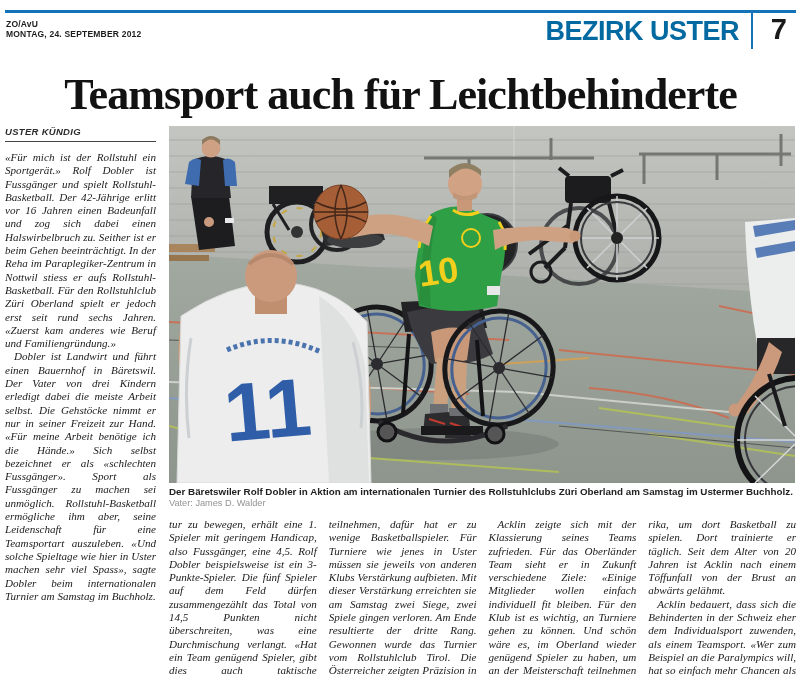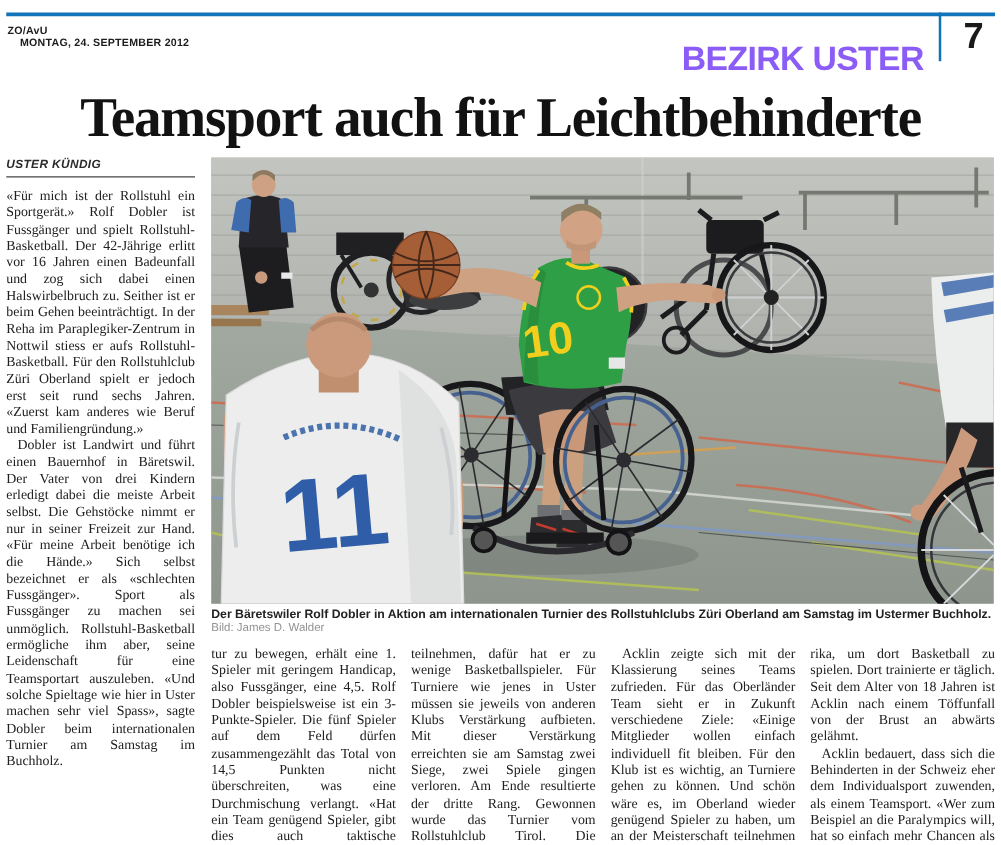--- a/index.html
+++ b/index.html
@@ -3,41 +3,41 @@
 <meta charset="utf-8">
 <style>
   html,body{margin:0;padding:0;background:#fff;}
   .page{position:relative;width:801px;height:676px;overflow:hidden;background:#ffffff;
         font-family:"Liberation Serif", serif;color:#1e1e1e;}
   
   .masthead{position:relative;height:58px;}
   .toprule{position:absolute;left:5px;right:5px;top:10px;height:3px;background:#1273b8;}
   .mast-logo{position:absolute;left:6px;top:19px;font:bold 8.5px "Liberation Sans",sans-serif;
              color:#1c1c1c;letter-spacing:.2px;}
-  .mast-date{position:absolute;left:16px;top:29px;font:bold 8.5px "Liberation Sans",sans-serif;
+  .mast-date{position:absolute;left:6px;top:29px;font:bold 8.5px "Liberation Sans",sans-serif;
              color:#1c1c1c;letter-spacing:.2px;text-align:right;}
-  .mast-section{position:absolute;right:62px;top:32px;font:bold 27px "Liberation Sans",sans-serif;
-             color:#8b5cf6;letter-spacing:-.5px;}
+  .mast-section{position:absolute;right:62px;top:16px;font:bold 27px "Liberation Sans",sans-serif;
+             color:#0369a1;letter-spacing:-.5px;}
   .mast-vrule{position:absolute;right:48px;top:10px;width:2px;height:39px;background:#1273b8;}
   .mast-page{position:absolute;right:14px;top:13px;font:bold 29px "Liberation Sans",sans-serif;color:#1a1a1a;}
   
   .headline{margin:14px 5px 9px 5px;text-align:center;font-weight:bold;font-size:45px;line-height:1;
             letter-spacing:-1px;color:#121212;transform:scaleX(.98);transform-origin:center;}
   
   .content{display:flex;padding:0 5px;}
   .colfirst{flex:0 0 151px;margin-right:13px;}
   .rightarea{flex:1;min-width:0;}
   
   .lead{margin:2px 0 12px 0;font-size:13.6px;line-height:17.2px;color:#1c1c1c;}
   .lead-loc{font:bold 12.5px "Liberation Sans",sans-serif;color:#1273b8;letter-spacing:.2px;}
   .byline{font:italic bold 9.5px "Liberation Sans",sans-serif;color:#2b2b2b;letter-spacing:.3px;
           border-bottom:1px solid #444;padding-bottom:4px;margin-bottom:9px;}
   
   .bodytext{font-size:11.1px;line-height:13.3px;text-align:justify;color:#202020;}
-  .bodytext p{margin:0;}
+  .bodytext p{margin:0;font-style:italic;}
   .bodytext p.ind{text-indent:9px;}
   
   .photo{display:block;width:626px;height:357px;background:#b3b6b1;}
   .caption{margin-top:3px;font:bold 9.8px "Liberation Sans",sans-serif;color:#222;line-height:11px;}
   .credit{font-weight:normal;color:#939393;font-size:9.2px;}
   
   .cols4{display:flex;gap:12px;margin-top:9px;}
   .cols4 .bcol{flex:1;min-width:0;}
 </style>
 </head>
@@ -239,36 +239,36 @@
           <text x="100" y="312" transform="rotate(-5 100 300)" font-family="Liberation Sans, sans-serif" font-size="82" font-weight="bold" fill="#2f5da8" text-anchor="middle">11</text>
           <rect x="86" y="170" width="32" height="18" fill="#c08f70"></rect>
           <circle cx="102" cy="150" r="26" fill="#cb9a7c"></circle>
           <path d="M78 140 Q102 118 126 140 L126 132 Q102 112 78 132 Z" fill="#b18succ" opacity="0"></path>
           <path d="M80 138 Q102 120 124 138" stroke="#a97f63" stroke-width="4" fill="none" opacity=".6"></path>
         </g>
       </svg>
 
       <div class="caption">
         <span>Der Bäretswiler Rolf Dobler in Aktion am internationalen Turnier des Rollstuhlclubs Züri Oberland am Samstag im Ustermer Buchholz.</span>
-        <span class="credit">Bild: James D. Walder</span>
+        <span class="credit">Vater: James D. Walder</span>
       </div>
 
       <div class="cols4 bodytext">
         <div class="bcol">
           <p>tur zu bewegen, erhält eine 1. Spieler mit geringem Handicap, also Fussgänger, eine 4,5. Rolf Dobler beispielsweise ist ein 3-Punkte-Spieler. Die fünf Spieler auf dem Feld dürfen zusammengezählt das Total von 14,5 Punkten nicht überschreiten, was eine Durchmischung verlangt. «Hat ein Team genügend Spieler, gibt dies auch taktische Möglichkeiten», meinte Rolf Acklin, Teamverantwortlicher der Züri Oberländer.</p>
 
         </div>
         <div class="bcol">
           <p>teilnehmen, dafür hat er zu wenige Basketballspieler. Für Turniere wie jenes in Uster müssen sie jeweils von anderen Klubs Verstärkung aufbieten. Mit dieser Verstärkung erreichten sie am Samstag zwei Siege, zwei Spiele gingen verloren. Am Ende resultierte der dritte Rang. Gewonnen wurde das Turnier vom Rollstuhlclub Tirol. Die Österreicher zeigten Präzision in den Korbwürfen, Wendigkeit mit dem Rollstuhl sowie eine gute räumliche Aufteilung. Und sie fuhren gekonnt den Gegenspielern in den Weg, was durchaus erlaubt ist.</p>
         </div>
         <div class="bcol">
           <p class="ind">Acklin zeigte sich mit der Klassierung seines Teams zufrieden. Für das Oberländer Team sieht er in Zukunft verschiedene Ziele: «Einige Mitglieder wollen einfach individuell fit bleiben. Für den Klub ist es wichtig, an Turniere gehen zu können. Und schön wäre es, im Oberland wieder genügend Spieler zu haben, um an der Meisterschaft teilnehmen zu können.»</p>
 
         </div>
         <div class="bcol">
-          <p>rika, um dort Basketball zu spielen. Dort trainierte er täglich. Seit dem Alter von 18 Jahren ist Acklin nach einem Töffunfall von der Brust an abwärts gelähmt.</p>
+          <p>rika, um dort Basketball zu spielen. Dort trainierte er täglich. Seit dem Alter von 20 Jahren ist Acklin nach einem Töffunfall von der Brust an abwärts gelähmt.</p>
           <p class="ind">Acklin bedauert, dass sich die Behinderten in der Schweiz eher dem Individualsport zuwenden, als einem Teamsport. «Wer zum Beispiel an die Paralympics will, hat so einfach mehr Chancen als in einem Team», erklärt er. Um die Basketballszene in der Schweiz weiterzubringen, müssen mehr Leichtbehinderte zu diesem Sport finden, so seine abschliessende Analyse.</p>
         </div>
       </div>
 
     </div>
   </div>
 </div>
 
 </body></html>

